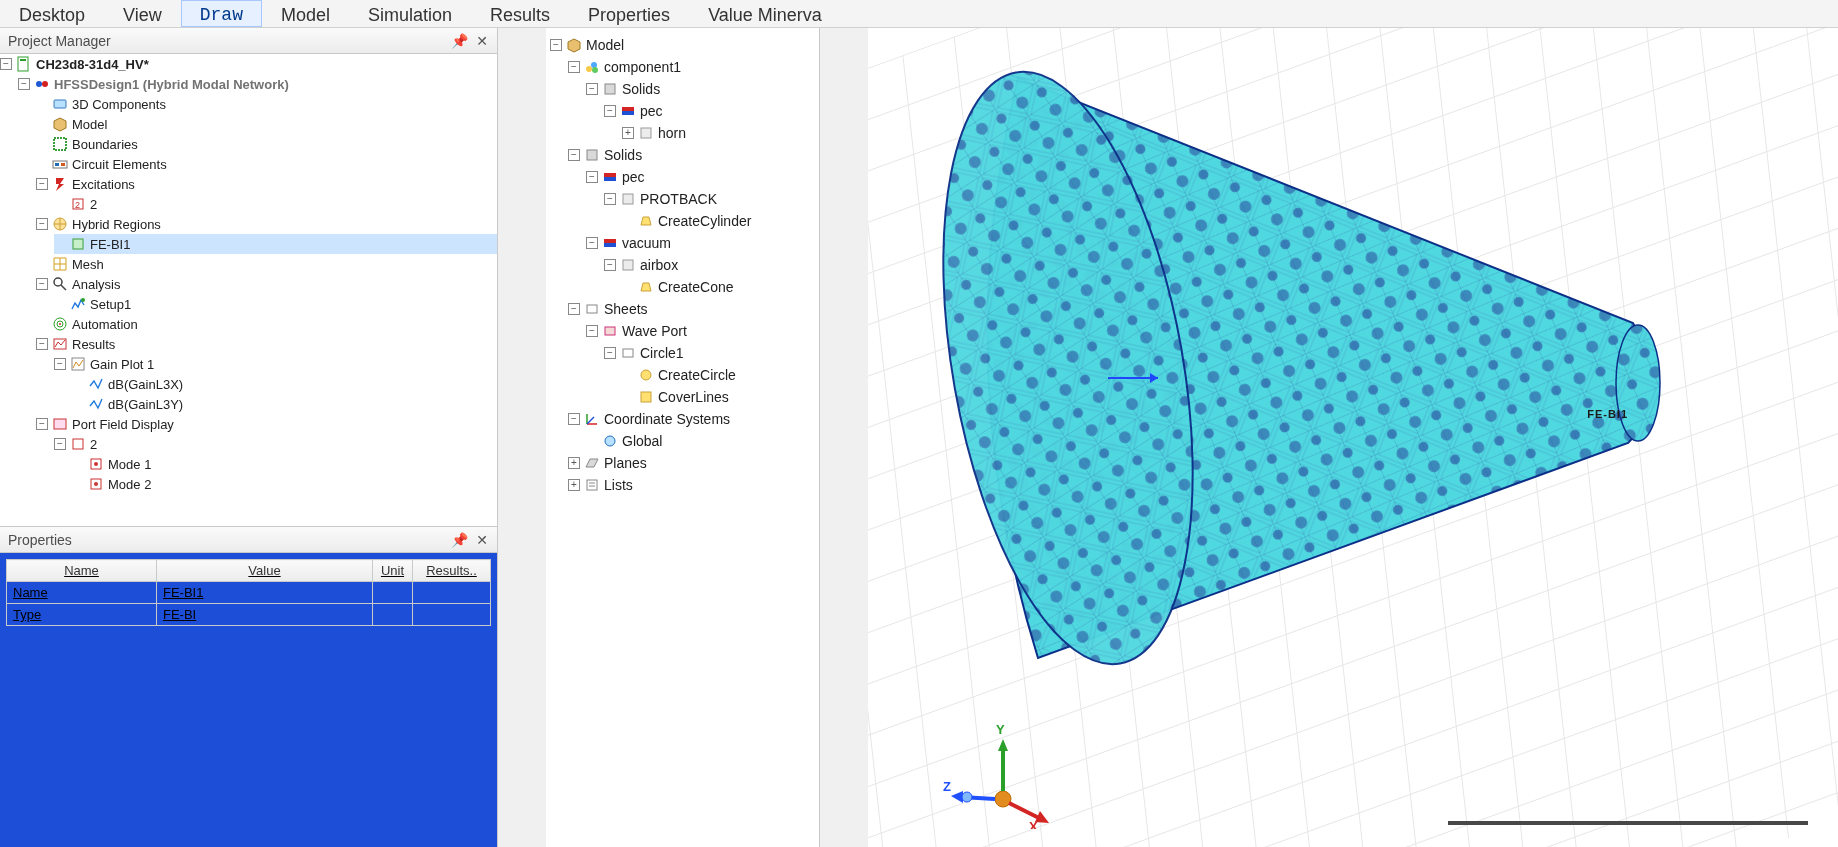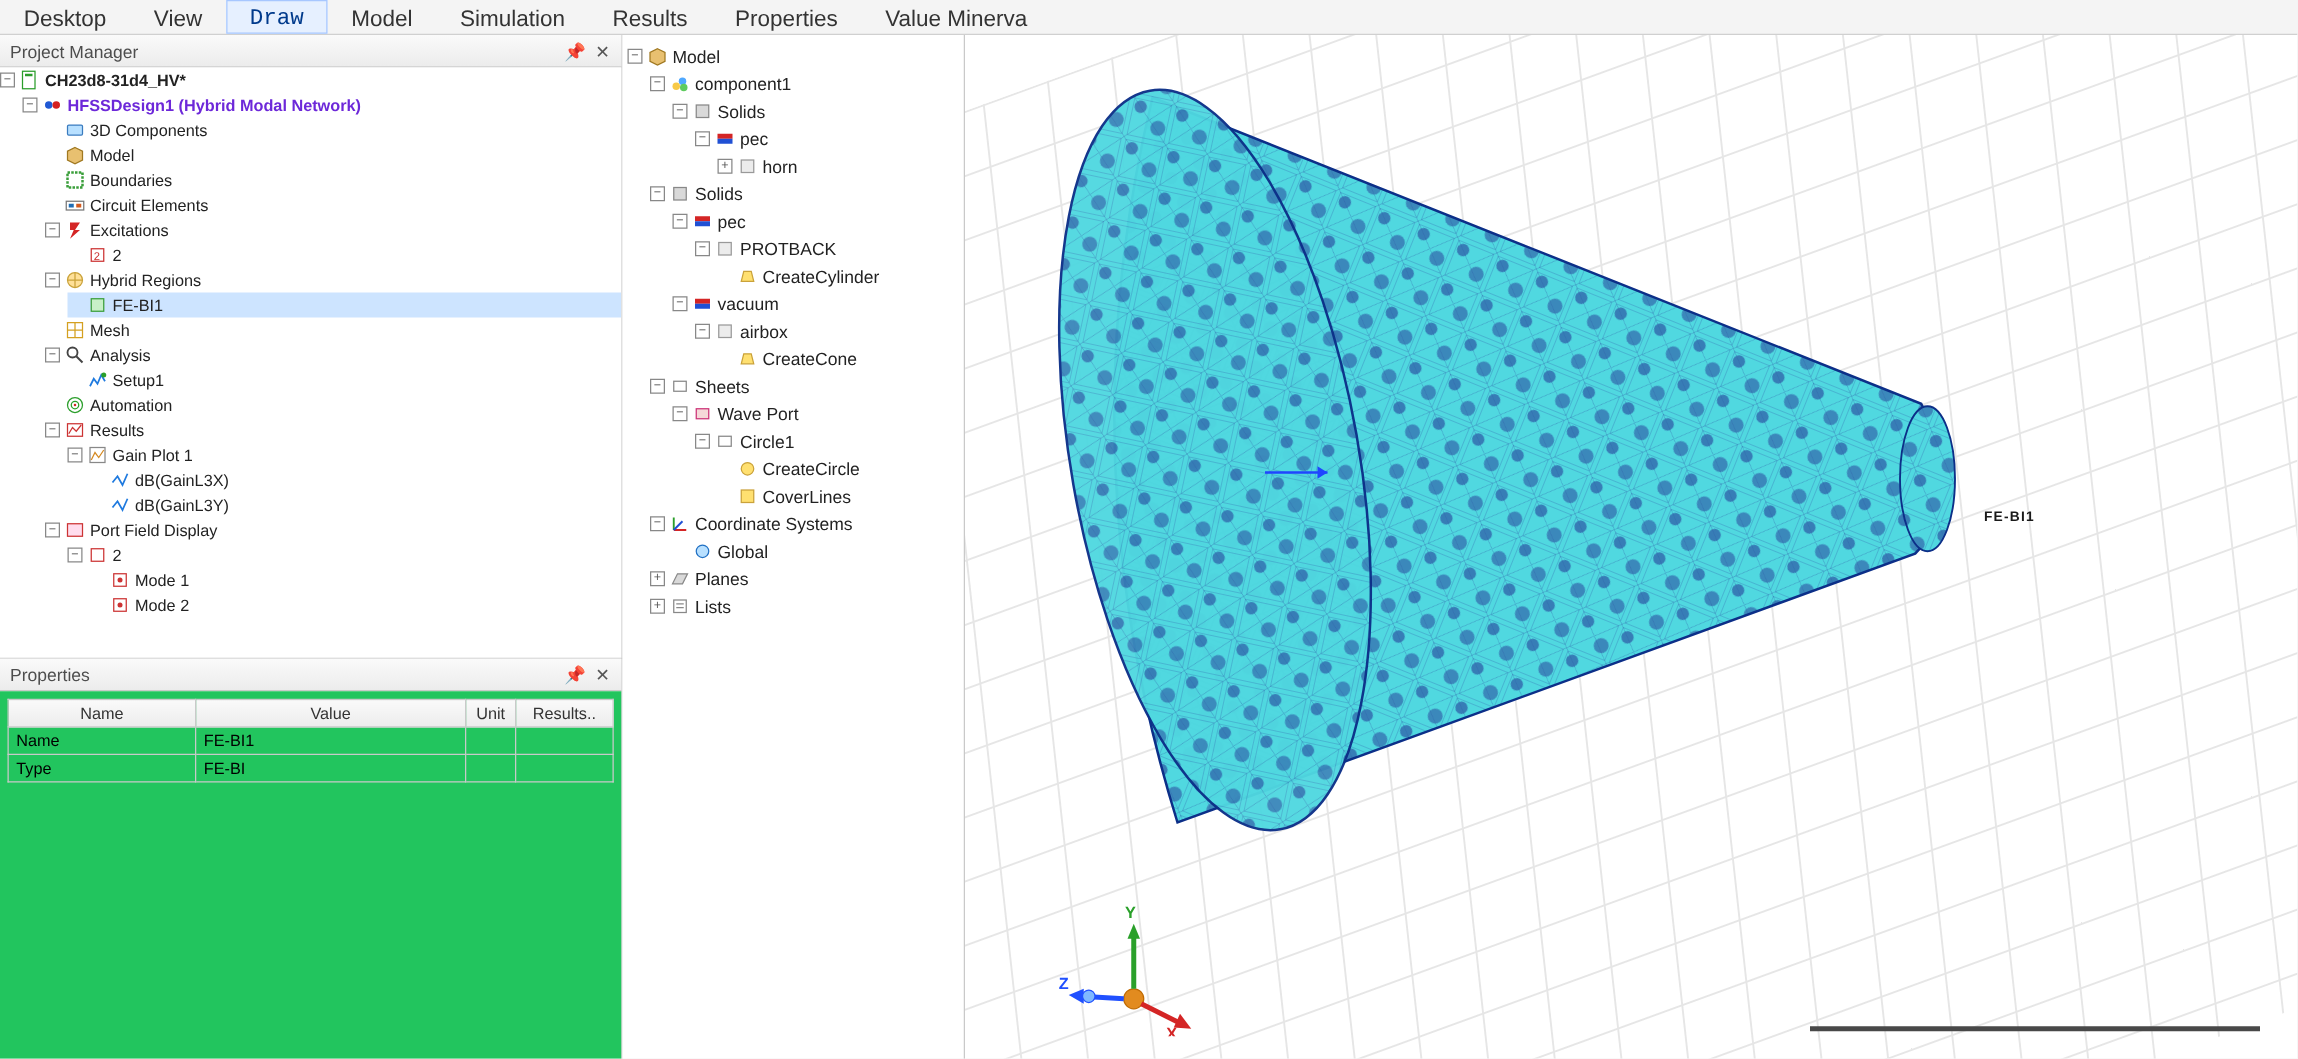--- a/index.html
+++ b/index.html
@@ -26,20 +26,21 @@
     border: 1px solid #a7c7ff;
     background: #e6f0ff;
     color: #003a8c;
     font-family: Liberation Mono, monospace;
   }
 
   
   .main {
     display: flex;
     height: calc(100% - 28px);
+    gap: 48px;
   }
 
   
   .leftcol {
     width: 498px;
     display: flex;
     flex-direction: column;
   }
 
   .panel {
@@ -94,21 +95,21 @@
   }
   .toggle.blank { border:none; background:transparent; }
   .ticon {
     width:16px; height:16px; margin-right:4px; flex:0 0 16px;
     display:inline-flex; align-items:center; justify-content:center;
   }
   .lbl { }
   .bold { font-weight:bold; }
 
   
-  .props-body { flex:1; padding:6px; background:#22c55e; }
+  .props-body { flex:1; padding:6px; background:#1d4ed8;text-decoration:underline; }
   table.props {
     width:100%; border-collapse:collapse; font-size:13px;
   }
   table.props th, table.props td {
     border:1px solid #c9c9c9; padding:2px 6px; height:22px; text-align:left;
   }
   table.props th {
     background:linear-gradient(#fafafa,#ececec);
     font-weight:normal; color:#333; text-align:center;
   }
@@ -195,21 +196,21 @@
             <ul>
               <li class="node">
                 <div class="row">
                   <span class="toggle">−</span>
                   <span class="ticon">
                     <svg class="i" viewBox="0 0 16 16">
                         <circle cx="5" cy="8" r="3" fill="#2059d4"></circle>
                         <circle cx="11" cy="8" r="3" fill="#d42020"></circle>
                       </svg>
                   </span>
-                  <span class="lbl bold" style="color:#6d28d9">HFSSDesign1 (Hybrid Modal Network)</span>
+                  <span class="lbl bold" style="color:#737373">HFSSDesign1 (Hybrid Modal Network)</span>
                 </div>
                 <ul>
                   <li class="node">
                       <div class="row">
                         <span class="toggle blank"></span>
                         <span class="ticon">
                           <svg class="i" viewBox="0 0 16 16">
                             <rect x="2" y="4" width="12" height="8" rx="1" fill="#b8e0ff" stroke="#3a7bbf"></rect>
                           </svg>
                         </span>

